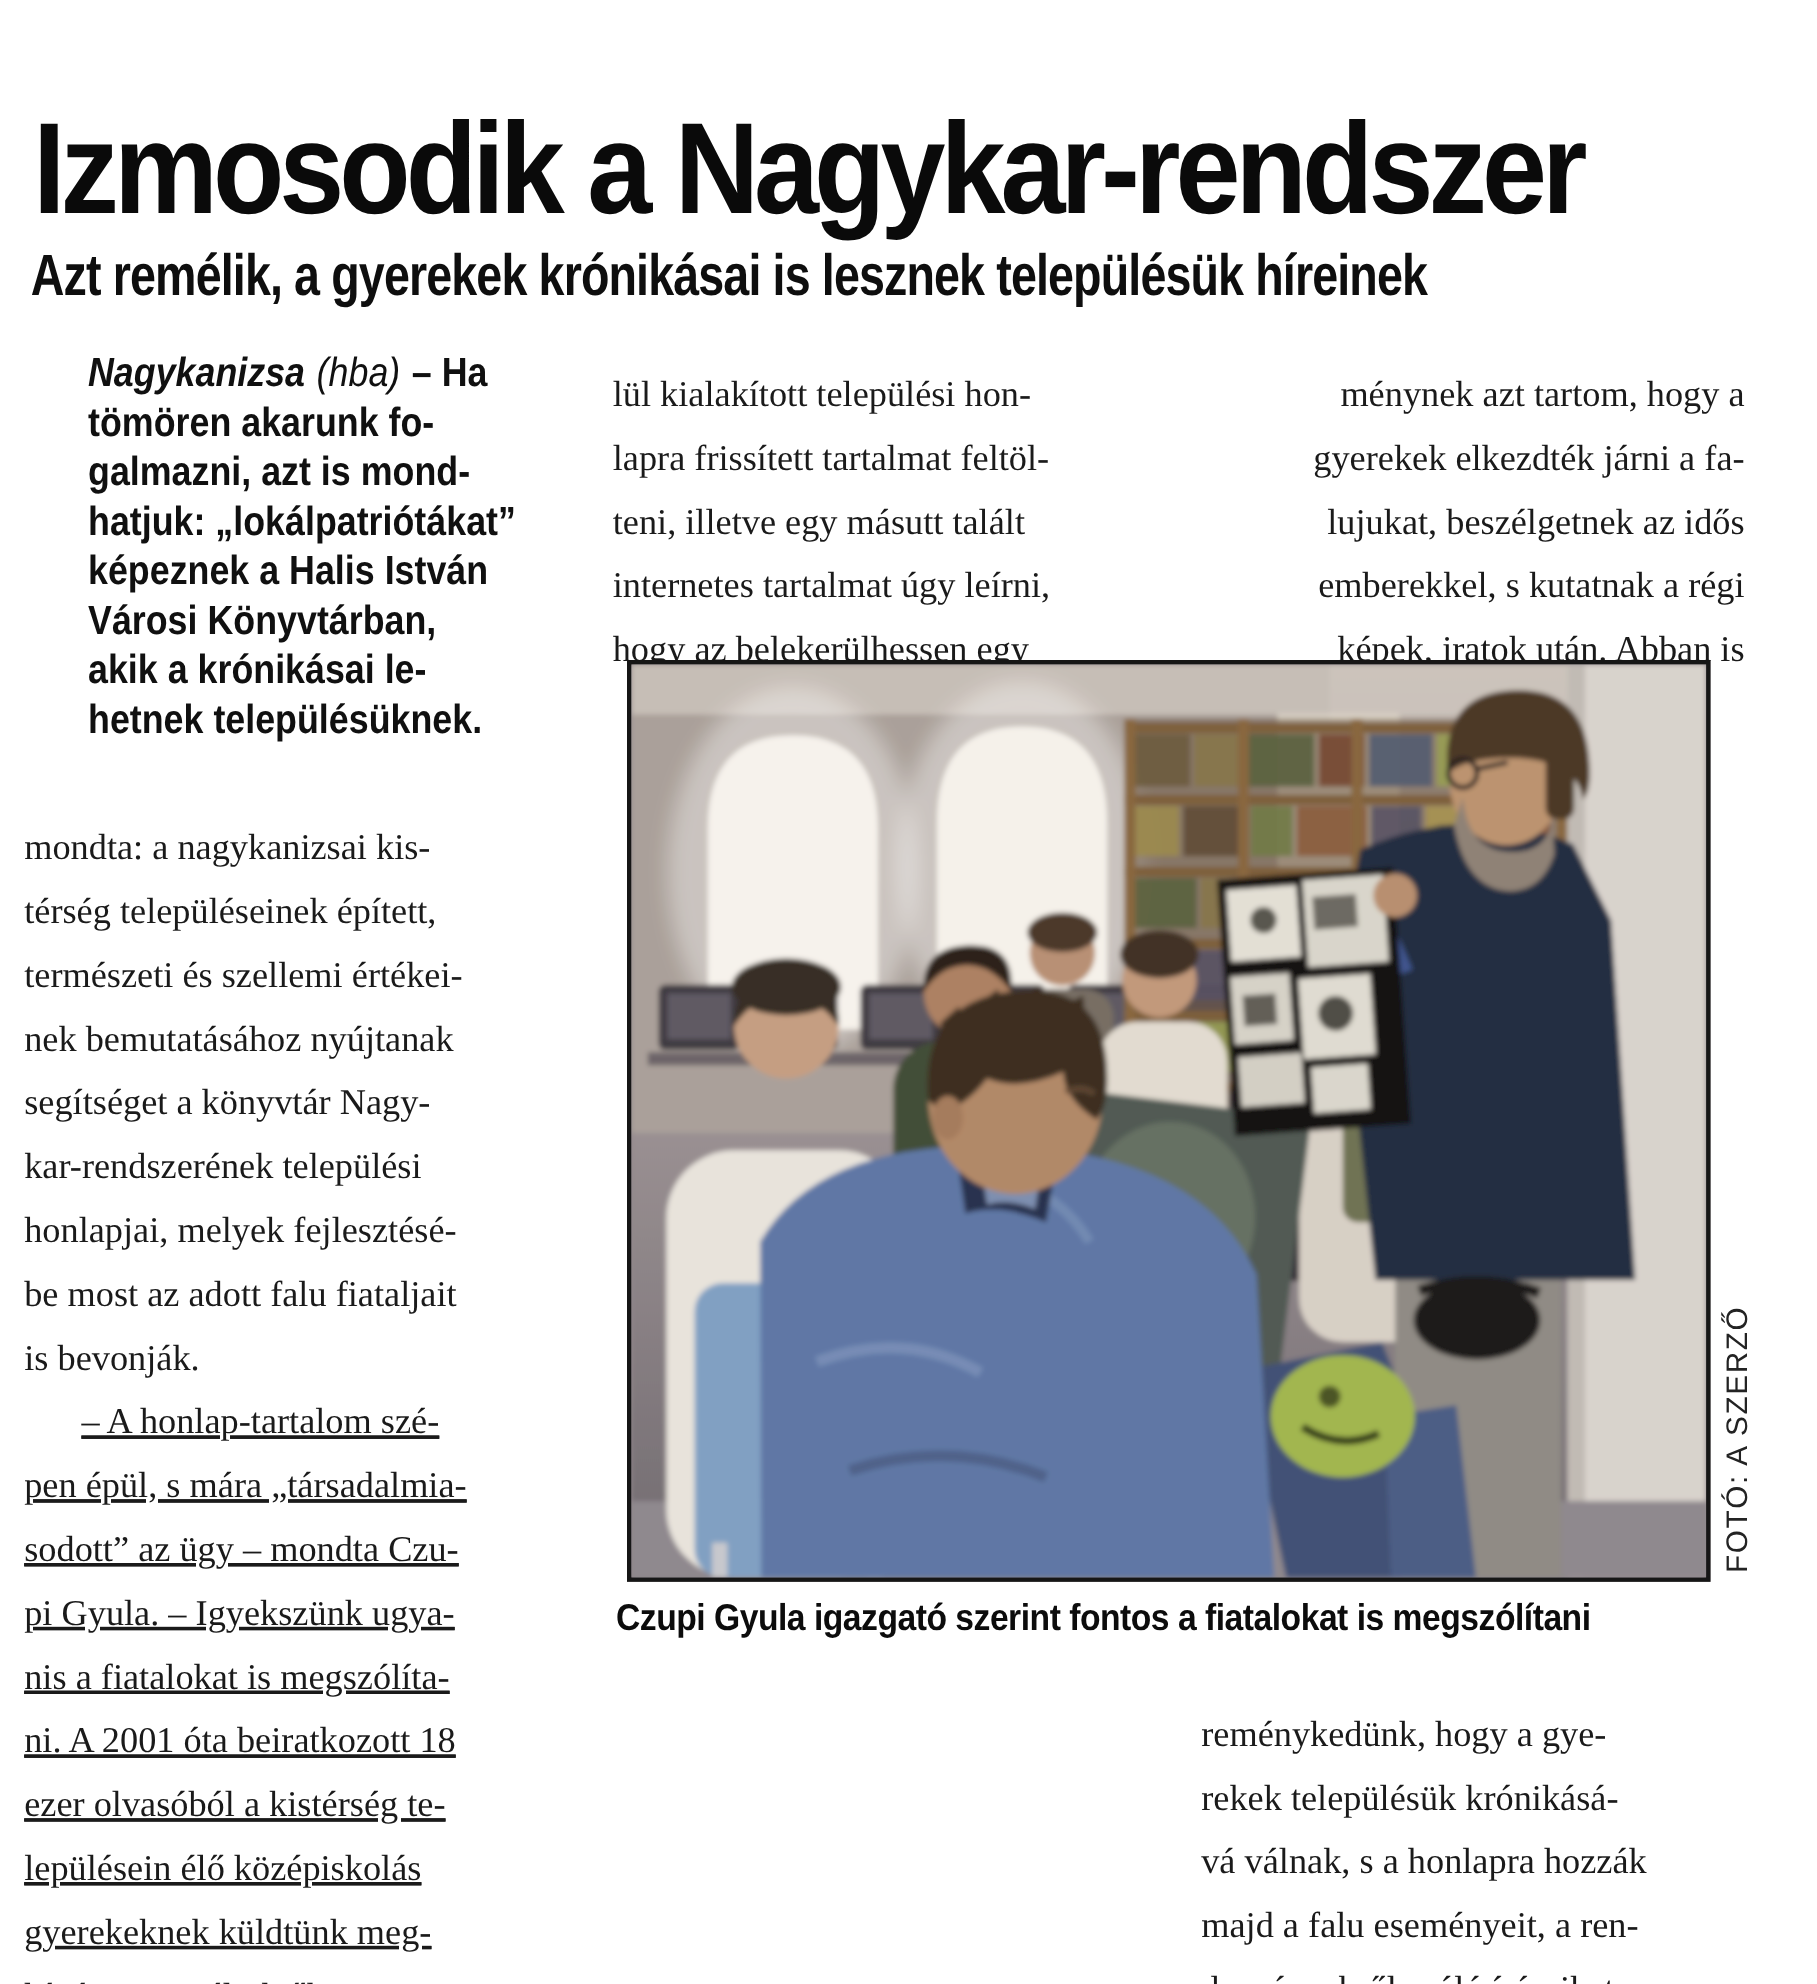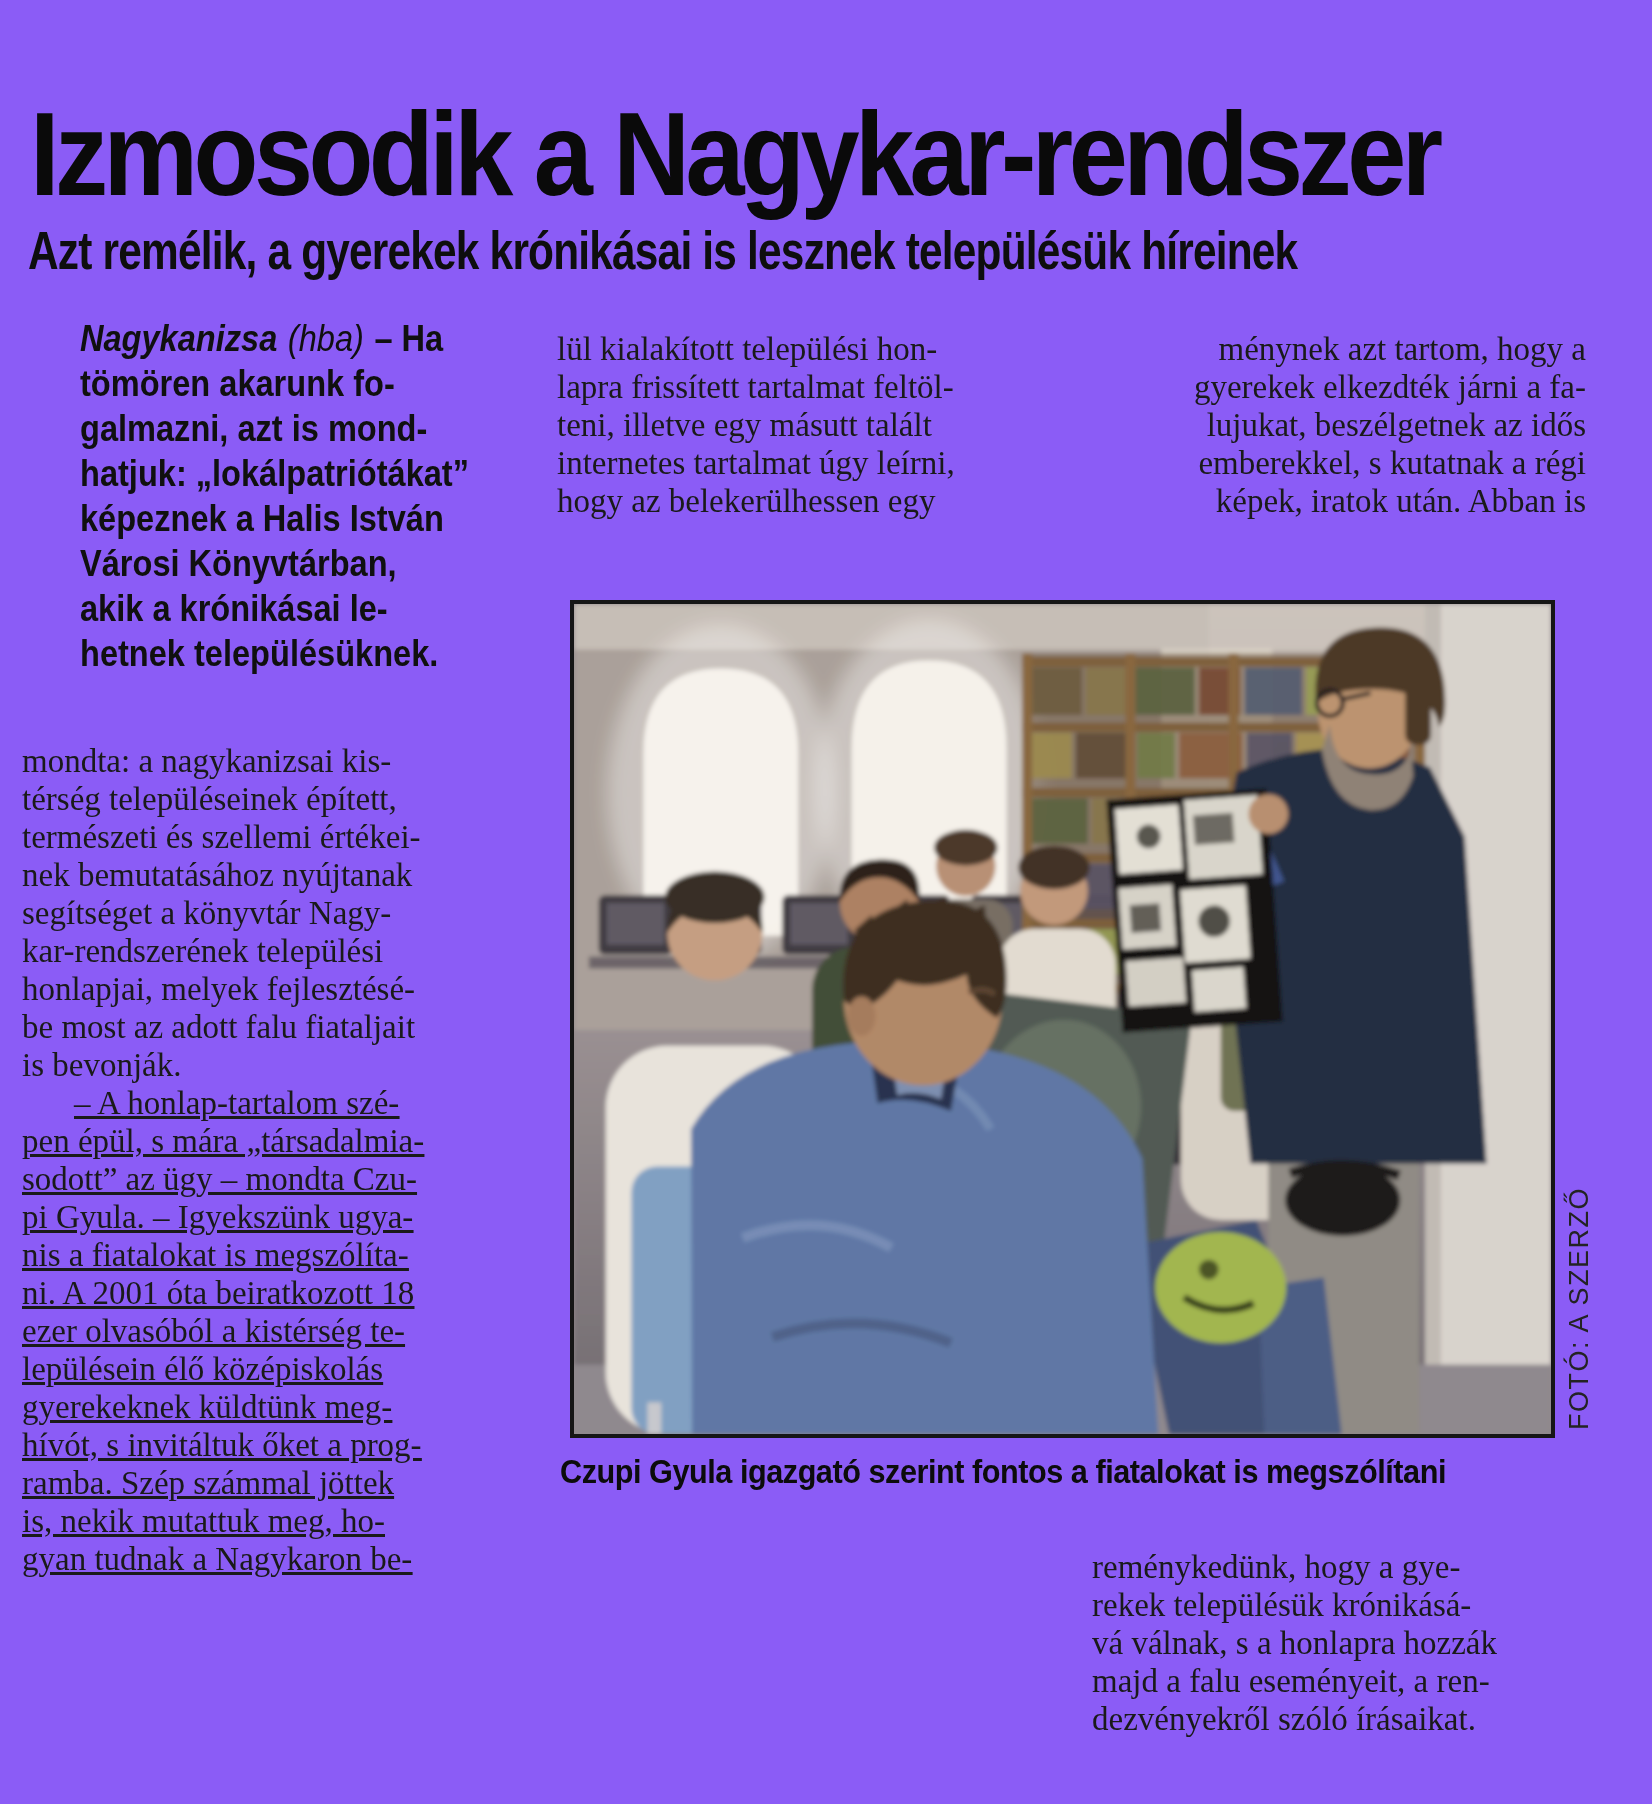--- a/index.html
+++ b/index.html
@@ -1,32 +1,32 @@
 <!DOCTYPE html>
 <html lang="hu"><head>
 <meta charset="utf-8">
 <style>
   html,body{margin:0;padding:0;background:#e9e7e1;}
-  .page{position:relative;width:1652px;height:1804px;background:#8b5cf6;overflow:hidden;
+  .page{position:relative;width:1652px;height:1804px;background:#ffffff;overflow:hidden;
         font-family:"Liberation Serif",serif;color:#171717;}
 
   .headline{position:absolute;left:30px;top:2px;font-family:"Liberation Sans",sans-serif;
       font-weight:700;font-size:118px;letter-spacing:-5px;line-height:1.25;
       transform:scaleX(.9);transform-origin:0 0;white-space:nowrap;color:#0a0a0a;}
   .subheadline{position:absolute;left:28px;top:176px;font-family:"Liberation Sans",sans-serif;
       font-weight:700;font-size:53px;letter-spacing:-1px;transform:scaleX(.8);
       transform-origin:0 0;white-space:nowrap;color:#0e0e0e;}
 
   .lead{position:absolute;left:80px;top:316px;width:480px;font-family:"Liberation Sans",sans-serif;
       font-weight:700;font-size:37px;line-height:45px;transform:scaleX(.88);transform-origin:0 0;color:#101010;}
   .lead .first{display:block;white-space:pre;}
   .dateline{font-style:italic;margin-right:12px;}
   .agency{font-style:italic;font-weight:400;margin-right:12px;}
 
-  .col{position:absolute;font-size:33px;line-height:38px;color:#1a1a1a;}
+  .col{position:absolute;font-size:33px;line-height:58px;color:#1a1a1a;}
   .lines{display:block;white-space:pre;}
   .first-line{display:block;white-space:pre;text-indent:52px;}
   p.body{margin:0;}
   .indent{text-indent:52px;text-decoration:underline;}
   .iname{font-style:italic;}
 
   .col1{left:22px;top:742px;width:515px;}
   .col2top{left:557px;top:330px;width:512px;}
   .col3top{left:1032px;top:330px;width:554px;text-align:right;}
   .col2bot{left:557px;top:1548px;width:512px;}

